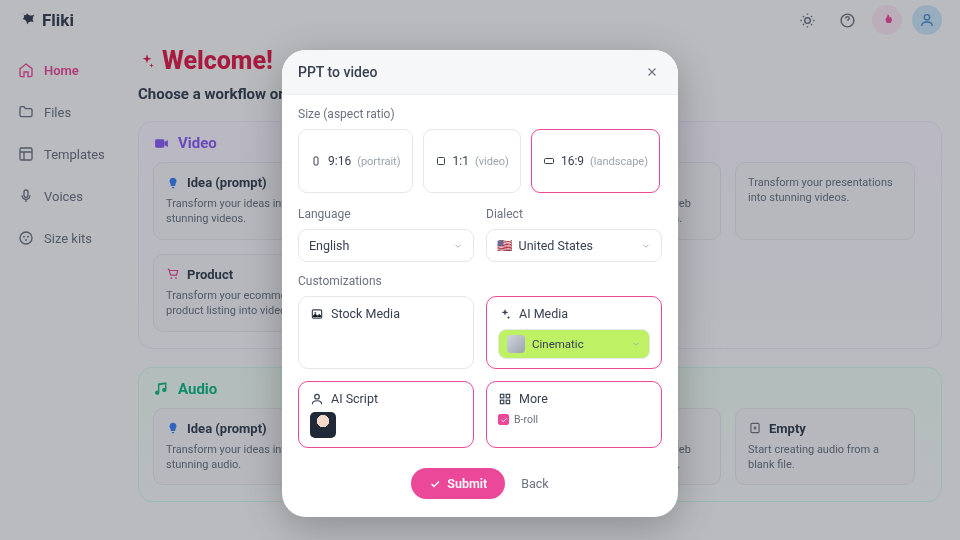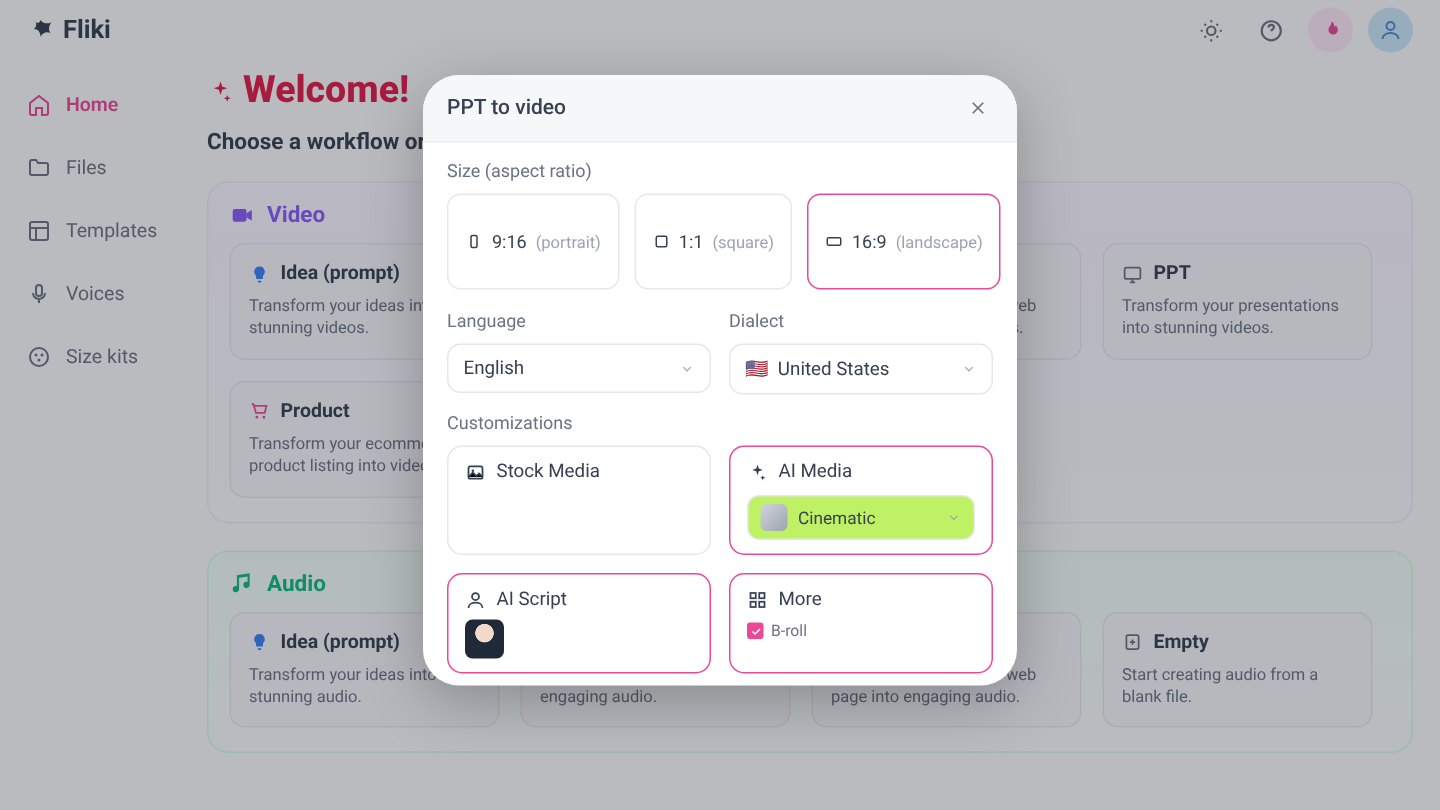--- a/index.html
+++ b/index.html
@@ -284,26 +284,20 @@
       <div class="card">
           <div class="card-title">
             <svg class="card-icon" style="color:#6b7280">
               <use href="#i-blog"></use>
             </svg>
             <span>Blog (URL)</span>
           </div>
           <div class="card-desc">Convert blog articles or web page into stunning videos.</div>
         </div>
       <div class="card">
-          <div class="card-title">
-            <svg class="card-icon" style="color:#6b7280">
-              <use href="#i-ppt"></use>
-            </svg>
-            <span>PPT</span>
-          </div>
           <div class="card-desc">Transform your presentations into stunning videos.</div>
         </div>
       <div class="card">
           <div class="card-title">
             <svg class="card-icon" style="color:#ec4899">
               <use href="#i-cart"></use>
             </svg>
             <span>Product</span>
           </div>
           <div class="card-desc">Transform your ecommerce product listing into video.</div>
@@ -377,21 +371,21 @@
               <use href="#i-portrait"></use>
             </svg>
             <span>9:16</span>
             <span class="ratio-sub">(portrait)</span>
           </div>
         <div class="ratio-btn">
             <svg class="ratio-icon">
               <use href="#i-square"></use>
             </svg>
             <span>1:1</span>
-            <span class="ratio-sub">(square)</span>
+            <span class="ratio-sub">(video)</span>
           </div>
         <div class="ratio-btn selected">
             <svg class="ratio-icon">
               <use href="#i-landscape"></use>
             </svg>
             <span>16:9</span>
             <span class="ratio-sub">(landscape)</span>
           </div>
       </div>
 
@@ -466,14 +460,23 @@
               <span class="checkbox">
                 <svg width="8" height="8" style="color:#fff">
                   <use href="#i-check"></use>
                 </svg>
               </span>
               <span>B-roll</span>
             </div>
         </div>
       </div>
     </div>
+    <div class="modal-footer">
+      <div class="submit-btn">
+          <svg width="12" height="12">
+            <use href="#i-check"></use>
+          </svg>
+          <span>Submit</span>
+        </div>
+      <div class="back-btn">Back</div>
+    </div>
   </div>
 </div>
 
 </body></html>

